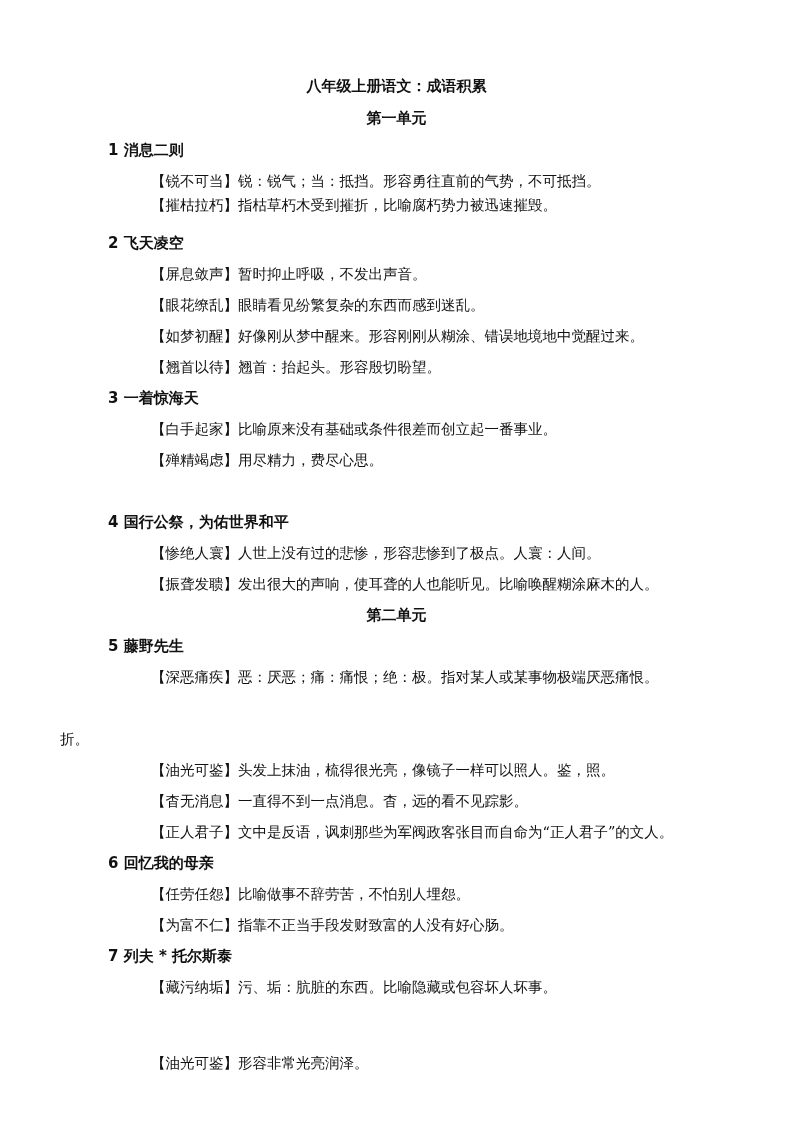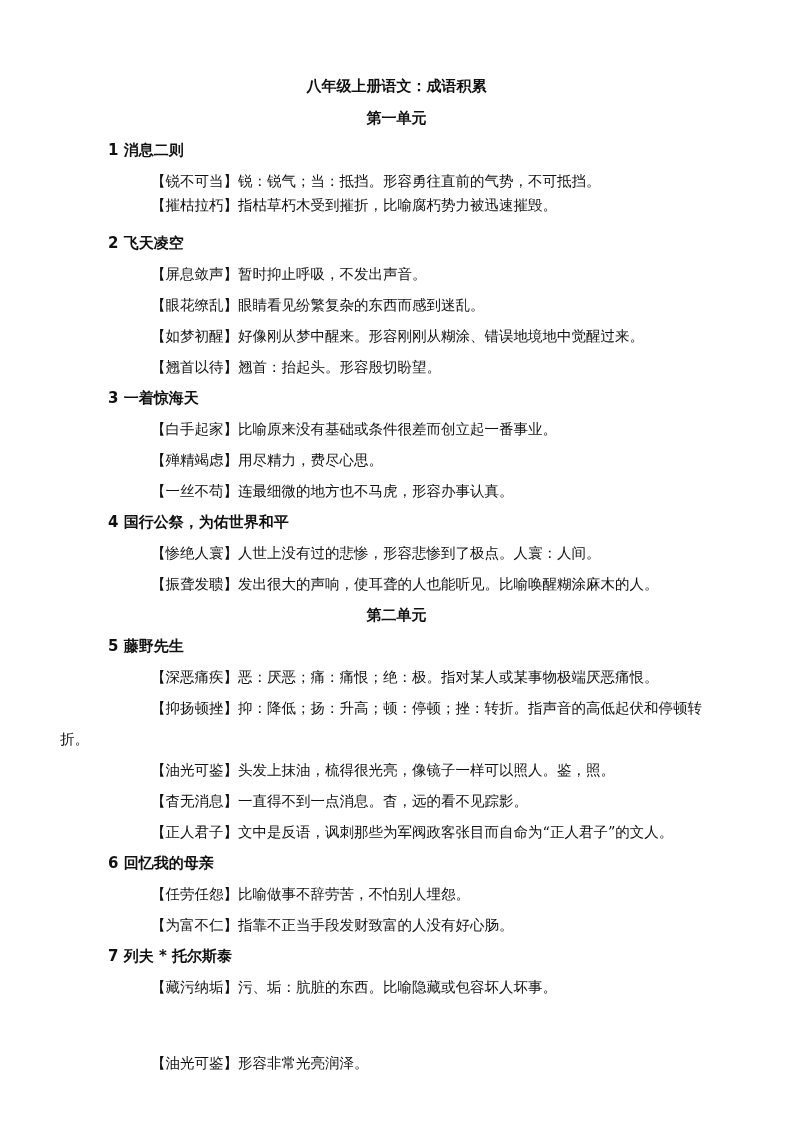--- a/index.html
+++ b/index.html
@@ -27,31 +27,29 @@
 
   <div class="lesson" style="top:233px">2 飞天凌空</div>
   <div class="entry" style="top:264px"><span>【屏息敛声】</span><span>暂时抑止呼吸，不发出声音。</span></div>
   <div class="entry" style="top:295px"><span>【眼花缭乱】</span><span>眼睛看见纷繁复杂的东西而感到迷乱。</span></div>
   <div class="entry" style="top:326px"><span>【如梦初醒】</span><span>好像刚从梦中醒来。形容刚刚从糊涂、错误地境地中觉醒过来。</span></div>
   <div class="entry" style="top:357px"><span>【翘首以待】</span><span>翘首：抬起头。形容殷切盼望。</span></div>
 
   <div class="lesson" style="top:388px">3 一着惊海天</div>
   <div class="entry" style="top:419px"><span>【白手起家】</span><span>比喻原来没有基础或条件很差而创立起一番事业。</span></div>
   <div class="entry" style="top:450px"><span>【殚精竭虑】</span><span>用尽精力，费尽心思。</span></div>
-  <div class="entry" style="top:481px"><span>【一丝不苟】</span><span>连最细微的地方也不马虎，形容办事认真。</span></div>
 
   <div class="lesson" style="top:512px">4 国行公祭，为佑世界和平</div>
   <div class="entry" style="top:543px"><span>【惨绝人寰】</span><span>人世上没有过的悲惨，形容悲惨到了极点。人寰：人间。</span></div>
   <div class="entry" style="top:574px"><span>【振聋发聩】</span><span>发出很大的声响，使耳聋的人也能听见。比喻唤醒糊涂麻木的人。</span></div>
 
   <div class="title" style="top:605px">第二单元</div>
 
   <div class="lesson" style="top:636px">5 藤野先生</div>
   <div class="entry" style="top:667px"><span>【深恶痛疾】</span><span>恶：厌恶；痛：痛恨；绝：极。指对某人或某事物极端厌恶痛恨。</span></div>
-  <div class="entry" style="top:698px"><span>【抑扬顿挫】</span><span>抑：降低；扬：升高；顿：停顿；挫：转折。指声音的高低起伏和停顿转</span></div>
   <div class="cont" style="top:729px">折。</div>
   <div class="entry" style="top:760px"><span>【油光可鉴】</span><span>头发上抹油，梳得很光亮，像镜子一样可以照人。鉴，照。</span></div>
   <div class="entry" style="top:791px"><span>【杳无消息】</span><span>一直得不到一点消息。杳，远的看不见踪影。</span></div>
   <div class="entry" style="top:822px"><span>【正人君子】</span><span>文中是反语，讽刺那些为军阀政客张目而自命为“正人君子”的文人。</span></div>
 
   <div class="lesson" style="top:853px">6 回忆我的母亲</div>
   <div class="entry" style="top:884px"><span>【任劳任怨】</span><span>比喻做事不辞劳苦，不怕别人埋怨。</span></div>
   <div class="entry" style="top:915px"><span>【为富不仁】</span><span>指靠不正当手段发财致富的人没有好心肠。</span></div>
 
   <div class="lesson" style="top:946px">7 列夫 * 托尔斯泰</div>

